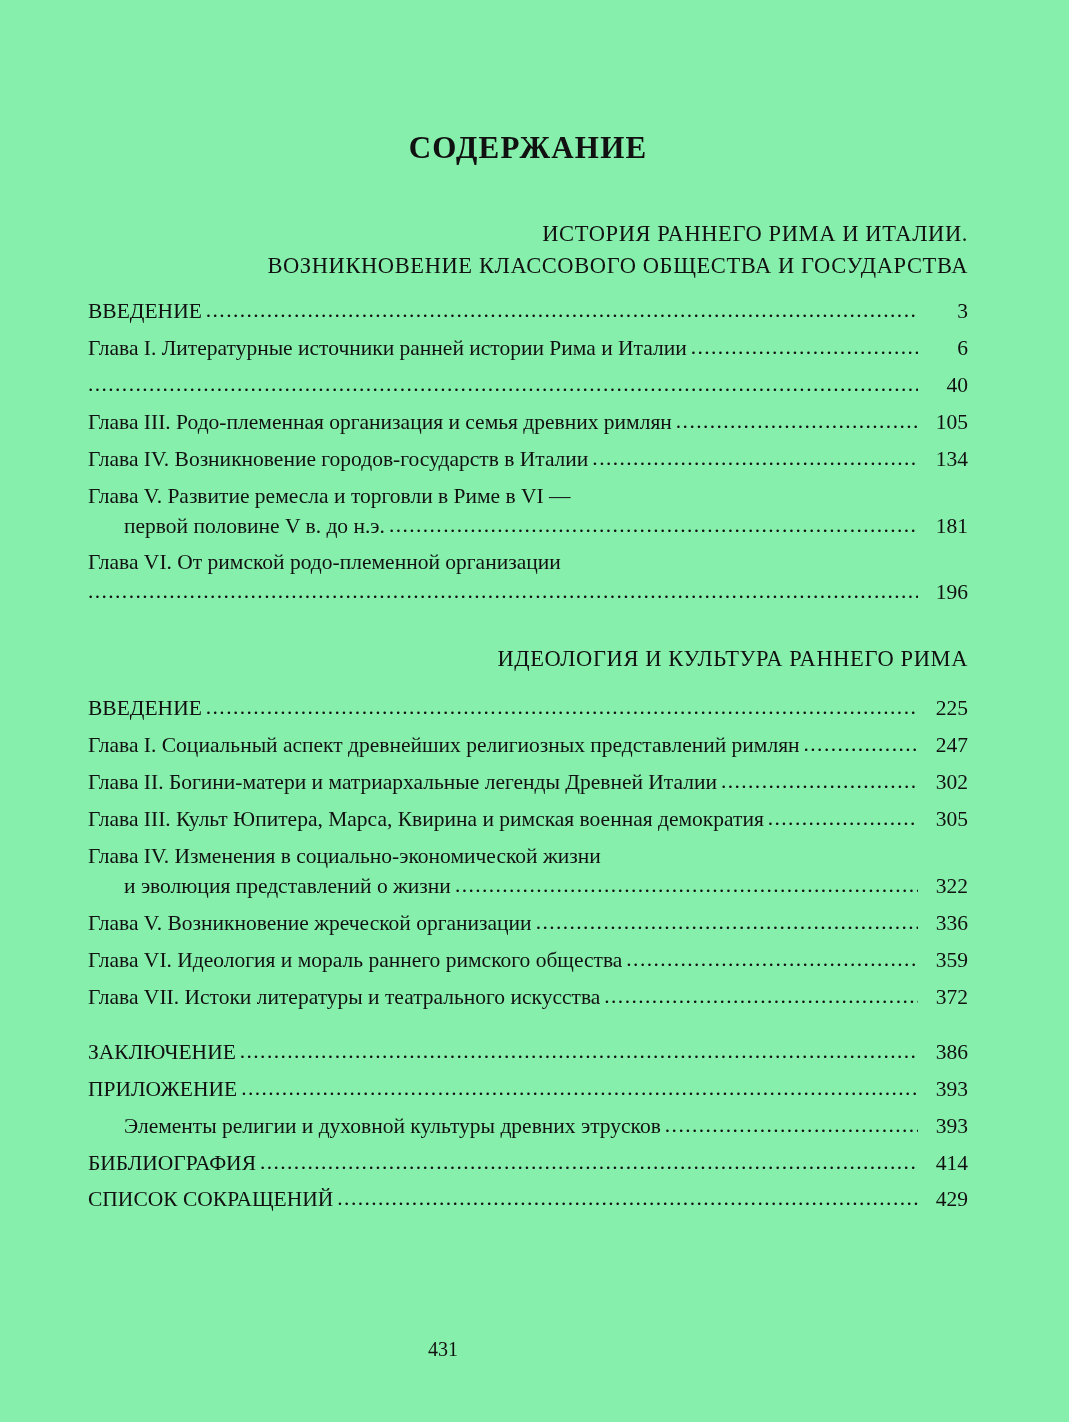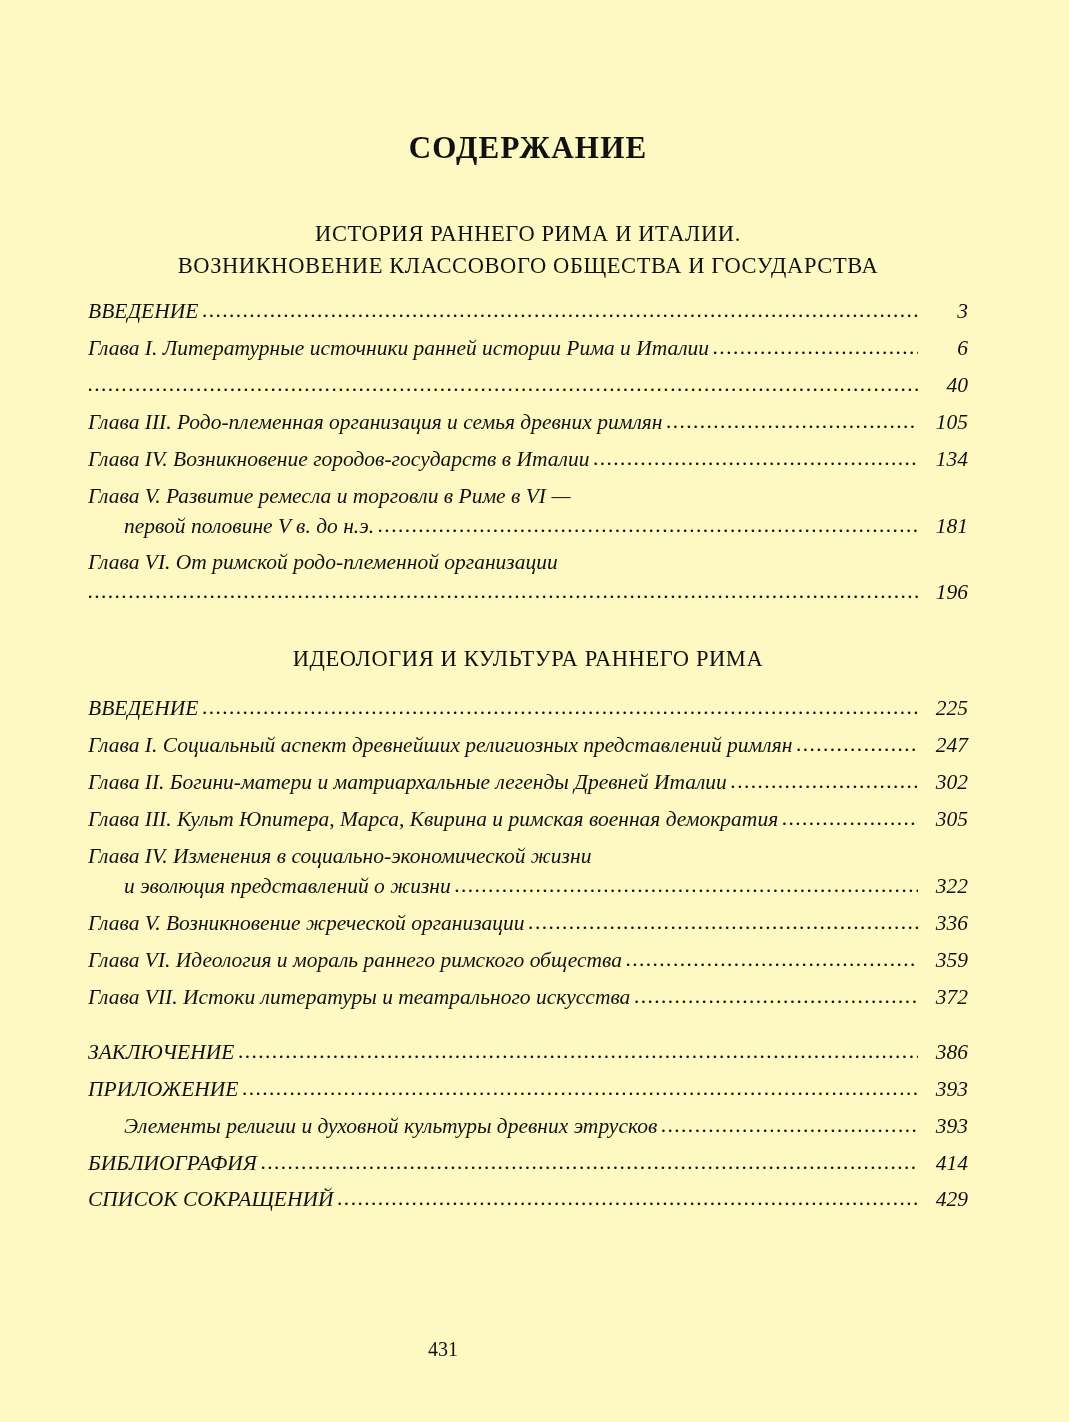--- a/index.html
+++ b/index.html
@@ -13,37 +13,37 @@
     font-family: "Liberation Serif", serif;
     color: #111111;
     position: relative;
     overflow: hidden;
   }
   .page {
     position: absolute;
     left: 0; top: 0;
     width: 1069px;
     height: 1422px;
-    background: #fef9c3;
+    background: #86efac;
   }
   .content {
     position: absolute;
     left: 88px;
     top: 130px;
     width: 880px;
   }
   .doc-title {
     text-align: center;
     font-size: 31px;
     font-weight: bold;
     letter-spacing: 1.2px;
     margin: 0 0 52px 0;
   }
   .section-heading {
-    text-align: center;
+    text-align: right;
     font-size: 22.5px;
     font-weight: normal;
     letter-spacing: 0.6px;
     line-height: 1.42;
     margin: 0 0 16px 0;
   }
   .section-heading.second {
     margin-top: 36px;
     margin-bottom: 20px;
   }
@@ -52,21 +52,20 @@
     padding: 0;
     list-style: none;
   }
   .toc-row {
     display: flex;
     align-items: center;
     font-size: 21.5px;
     line-height: 1.30;
     margin-bottom: 9px;
     white-space: nowrap;
-    font-style: italic;
   }
   .toc-row.tight {
     margin-bottom: 2px;
   }
   .toc-row.indent .toc-label {
     padding-left: 36px;
   }
   .toc-label {
     flex: 0 0 auto;
     padding-right: 4px;

